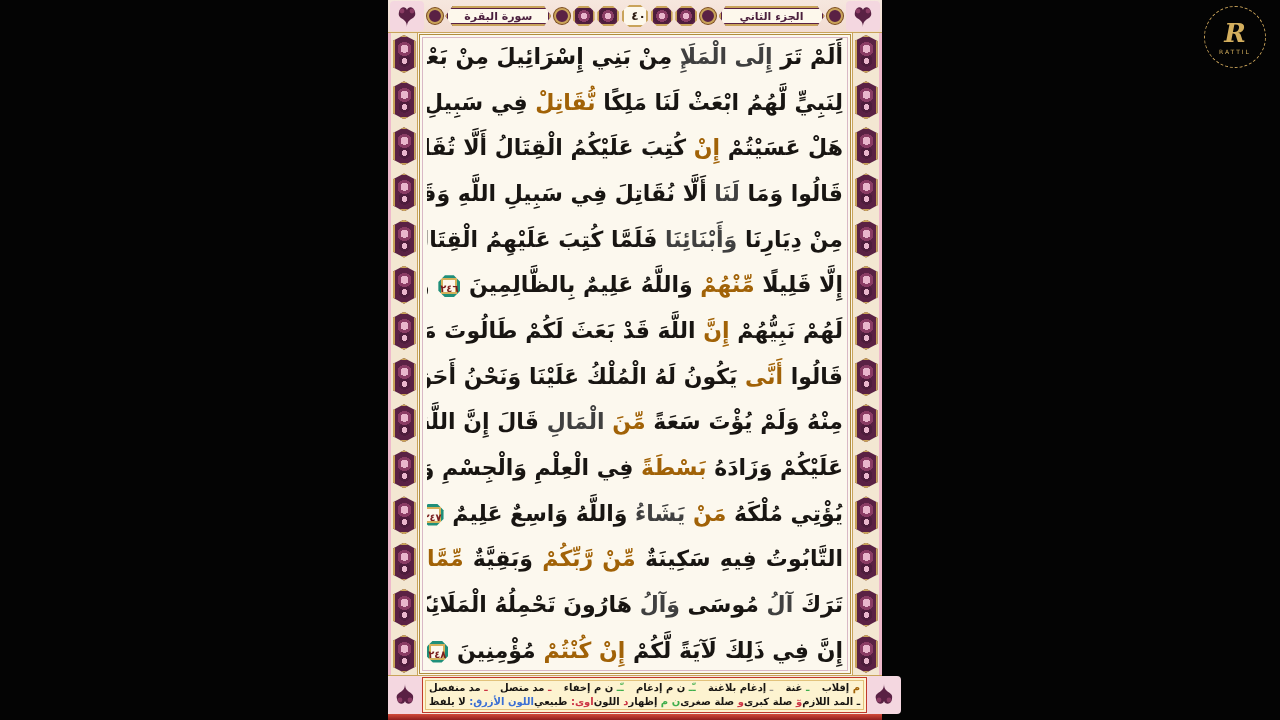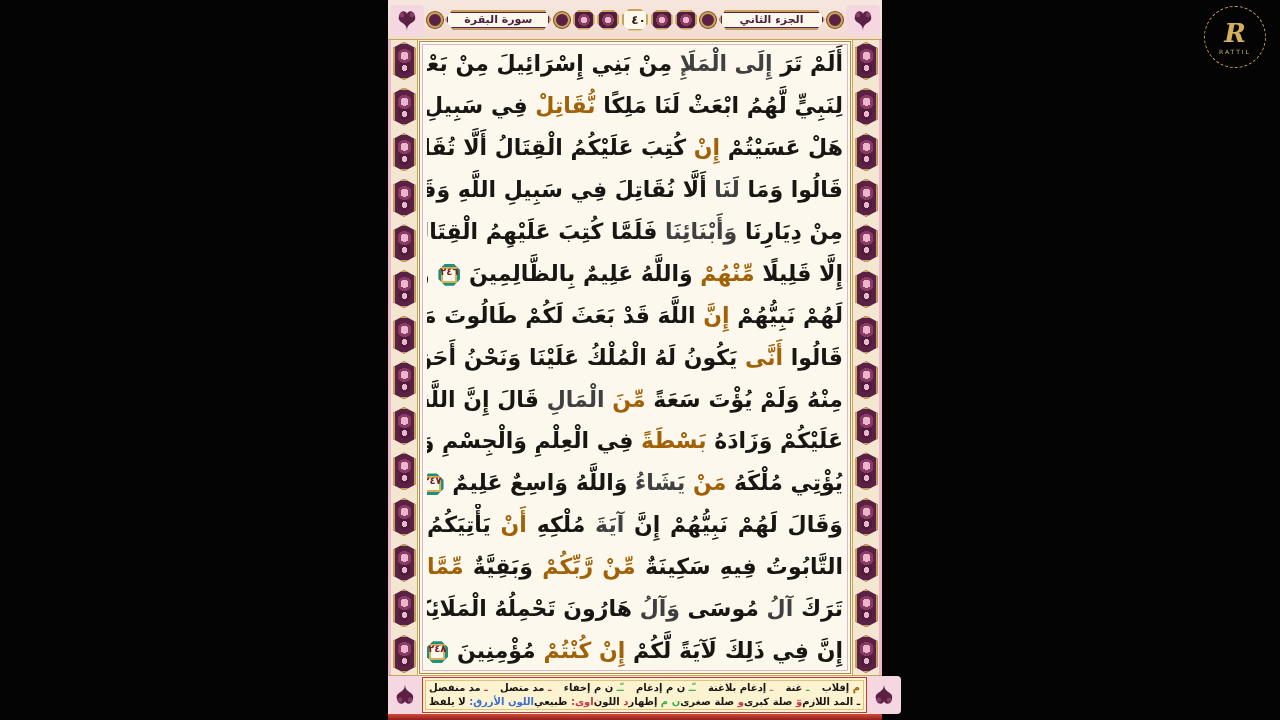--- a/index.html
+++ b/index.html
@@ -2,21 +2,21 @@
 <html lang="ar"><head>
 <meta charset="utf-8">
 <style>
   html,body{margin:0;padding:0;background:#000;}
   .frame{position:relative;width:1280px;height:720px;background:#040404;overflow:hidden;
          font-family:"DejaVu Sans",sans-serif;}
   
   .page{position:absolute;left:388px;top:0;width:494px;height:720px;background:#fbf6ea;
         display:flex;flex-direction:column;box-sizing:border-box;}
   
-  .hdr{height:40px;background:linear-gradient(#f6e7de,#f2dcd2);display:flex;align-items:center;
+  .hdr{height:33px;background:linear-gradient(#f6e7de,#f2dcd2);display:flex;align-items:center;
        justify-content:space-between;padding:0 2px;box-sizing:border-box;border-bottom:1px solid #c9a35a;}
   .flourish{width:34px;height:30px;flex:0 0 auto;background:#f4d7e0;border-radius:4px;
             display:flex;align-items:center;justify-content:center;}
   .roundel{width:12px;height:12px;border-radius:50%;background:#5a2144;border:2px solid #c9a35a;
            box-shadow:0 0 0 1px #7a4a1f;flex:0 0 auto;}
   .cartouche{height:20px;min-width:86px;background:#fdf8ec;color:#4a1f3d;font-size:11px;font-weight:bold;
              display:flex;align-items:center;justify-content:center;padding:0 10px;
              clip-path:polygon(7% 0,93% 0,100% 50%,93% 100%,7% 100%,0 50%);
              box-shadow:inset 0 0 0 2px #c9a35a, inset 0 0 0 3px #5a2144;flex:0 0 auto;}
   .oct-orn{width:22px;height:20px;background:radial-gradient(circle at 50% 50%,#e9b6cc 0 3px,#8a3c64 3px 6px,#4e1d3c 6px 9px,#5a2144 9px);
@@ -37,21 +37,21 @@
          border:2px solid #c9a35a;box-sizing:border-box;
          clip-path:polygon(50% 0,100% 16%,100% 84%,50% 100%,0 84%,0 16%);}
   .textarea{flex:1;background:#fcf8ee;border:1px solid #b08d3e;box-shadow:inset 0 0 0 2px #fcf8ee, inset 0 0 0 3px #d9b8c6;
             margin:1px;padding:1px 7px;display:flex;flex-direction:column;justify-content:space-between;
             overflow:hidden;box-sizing:border-box;}
   .q-line{direction:rtl;unicode-bidi:embed;text-align:justify;text-align-last:justify;text-justify:inter-word;
           font-size:22px;font-weight:bold;line-height:42px;height:42.4px;white-space:nowrap;overflow:hidden;
           color:#181512;}
   .seg-n{color:#181512}.seg-t{color:#404040}.seg-p{color:#a16207}.seg-g{color:#3fae4c}
   .seg-r{color:#cc3344}.seg-b{color:#3b6fd4}.seg-gy{color:#9a958c}
-  .vmark{display:inline-flex;align-items:flex-start;justify-content:center;width:22px;height:22px;
+  .vmark{display:inline-flex;align-items:flex-end;justify-content:center;width:22px;height:22px;
          vertical-align:middle;background:#fdf8ec;border:3px solid #1f8f7a;box-sizing:border-box;
          clip-path:polygon(30% 0,70% 0,100% 30%,100% 70%,70% 100%,30% 100%,0 70%,0 30%);
          box-shadow:inset 0 0 0 2px #d4b05a;margin:0 1px;}
   .vnum{font-size:10px;font-weight:bold;color:#7a1f1f;line-height:1;}
   
   .legend{height:38px;display:flex;align-items:stretch;background:#f6e7de;border-top:1px solid #c9a35a;}
   .legend .flourish{height:auto;}
   .legend-box{flex:1;background:#fdf3d0;border:1px solid #c0392b;box-shadow:inset 0 0 0 2px #fdf3d0, inset 0 0 0 3px #e2c27a;
               margin:1px 0;display:flex;flex-direction:column;justify-content:space-evenly;padding:0 6px;box-sizing:border-box;}
   .legend-row{direction:rtl;display:flex;justify-content:space-between;align-items:center;font-size:10px;
@@ -133,21 +133,20 @@
           <div class="q-line"><span class="seg-n">إِلَّا قَلِيلًا </span><span class="seg-p">مِّنْهُمْ</span><span class="seg-n"> وَاللَّهُ عَلِيمٌ بِالظَّالِمِينَ </span><span class="vmark">
               <span class="vnum">٢٤٦</span>
             </span><span class="seg-n"> وَقَالَ</span></div>
           <div class="q-line"><span class="seg-n">لَهُمْ نَبِيُّهُمْ </span><span class="seg-p">إِنَّ</span><span class="seg-n"> اللَّهَ قَدْ بَعَثَ لَكُمْ طَالُوتَ مَلِكًا</span></div>
           <div class="q-line"><span class="seg-n">قَالُوا </span><span class="seg-p">أَنَّى</span><span class="seg-n"> يَكُونُ لَهُ الْمُلْكُ عَلَيْنَا وَنَحْنُ أَحَقُّ بِالْمُلْكِ</span></div>
           <div class="q-line"><span class="seg-n">مِنْهُ وَلَمْ يُؤْتَ سَعَةً </span><span class="seg-p">مِّنَ</span><span class="seg-n"> </span><span class="seg-t">الْمَالِ</span><span class="seg-n"> قَالَ إِنَّ اللَّهَ اصْطَفَاهُ</span></div>
           <div class="q-line"><span class="seg-n">عَلَيْكُمْ وَزَادَهُ </span><span class="seg-p">بَسْطَةً</span><span class="seg-n"> فِي الْعِلْمِ وَالْجِسْمِ وَاللَّهُ</span></div>
           <div class="q-line"><span class="seg-n">يُؤْتِي مُلْكَهُ </span><span class="seg-p">مَنْ</span><span class="seg-n"> </span><span class="seg-t">يَشَاءُ</span><span class="seg-n"> وَاللَّهُ وَاسِعٌ عَلِيمٌ </span><span class="vmark">
               <span class="vnum">٢٤٧</span>
             </span></div>
-          <div class="q-line"><span class="seg-n">وَقَالَ لَهُمْ نَبِيُّهُمْ إِنَّ </span><span class="seg-t">آيَةَ</span><span class="seg-n"> مُلْكِهِ </span><span class="seg-p">أَنْ</span><span class="seg-n"> يَأْتِيَكُمُ</span></div>
           <div class="q-line"><span class="seg-n">التَّابُوتُ فِيهِ سَكِينَةٌ </span><span class="seg-p">مِّنْ رَّبِّكُمْ</span><span class="seg-n"> وَبَقِيَّةٌ </span><span class="seg-p">مِّمَّا</span></div>
           <div class="q-line"><span class="seg-n">تَرَكَ </span><span class="seg-t">آلُ</span><span class="seg-n"> مُوسَى </span><span class="seg-t">وَآلُ</span><span class="seg-n"> هَارُونَ تَحْمِلُهُ الْمَلَائِكَةُ</span></div>
           <div class="q-line"><span class="seg-n">إِنَّ فِي ذَلِكَ لَآيَةً لَّكُمْ </span><span class="seg-p">إِنْ كُنْتُمْ</span><span class="seg-n"> مُؤْمِنِينَ </span><span class="vmark">
               <span class="vnum">٢٤٨</span>
             </span></div>
         </div>
       <div class="bcol right">
           <div class="b-orn"></div>
           <div class="b-orn"></div>
           <div class="b-orn"></div>

